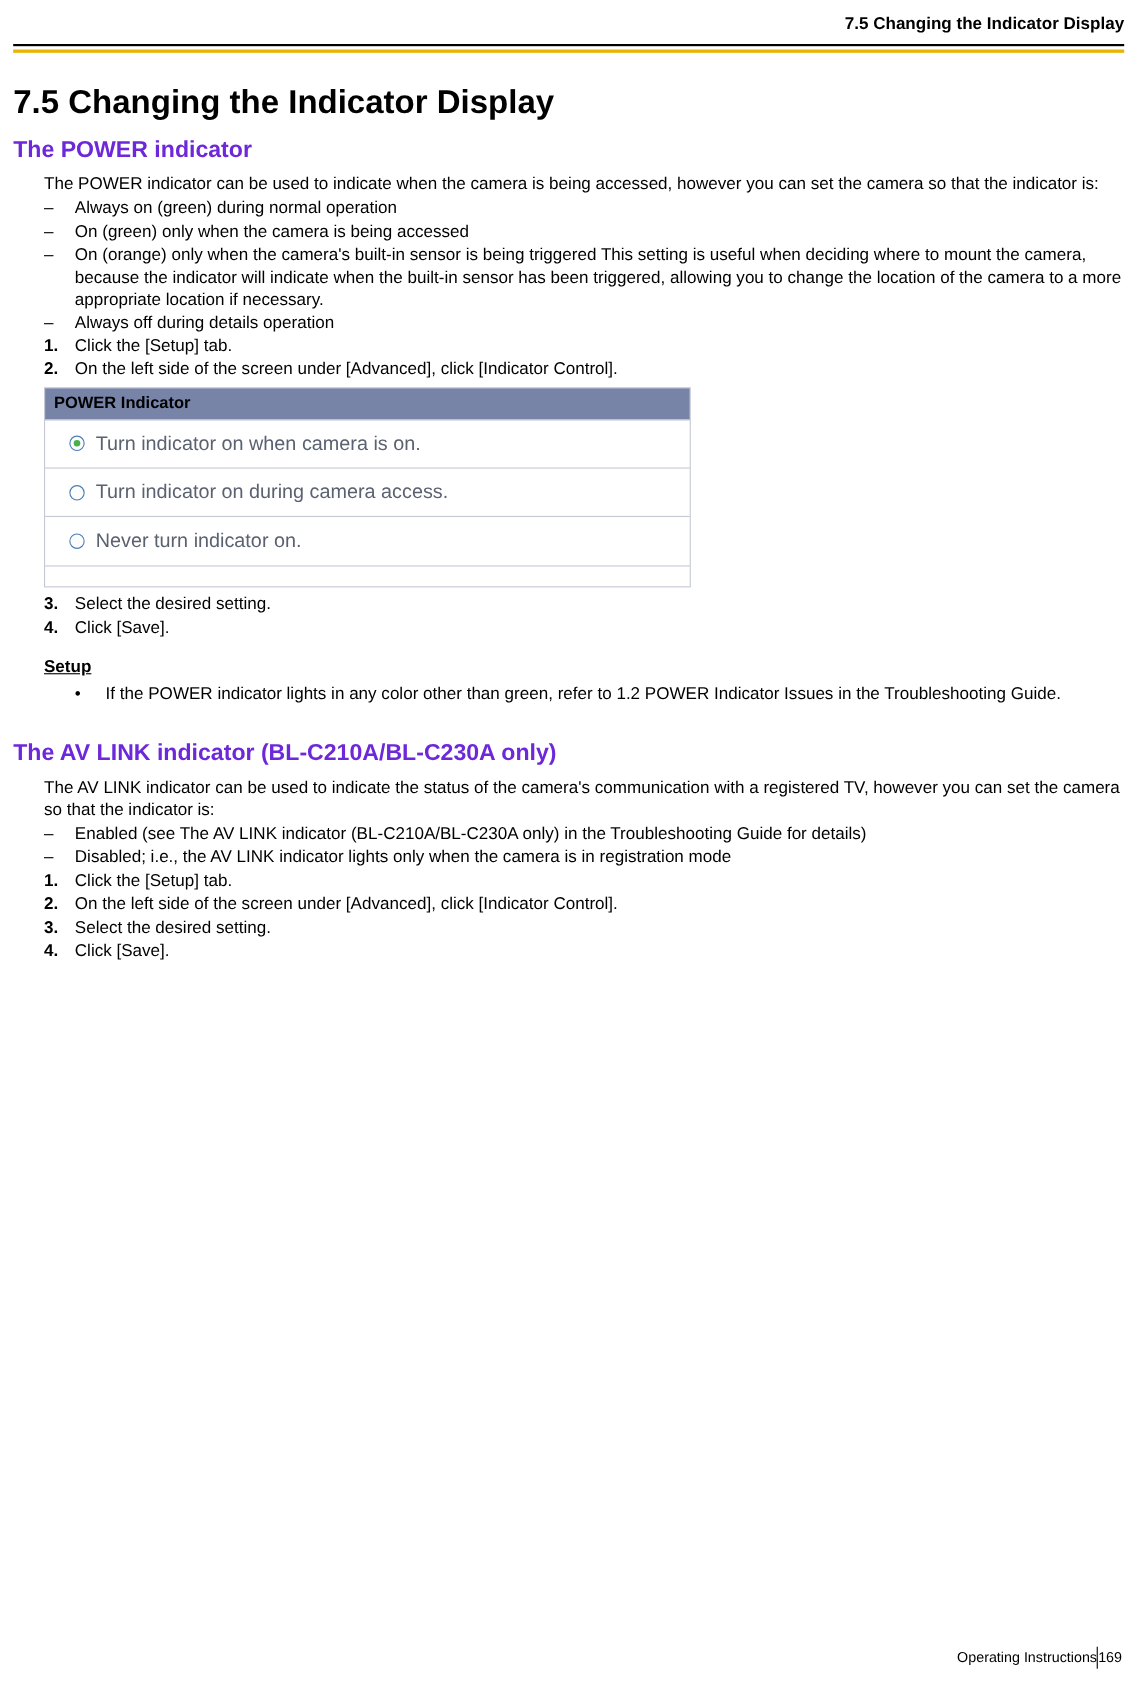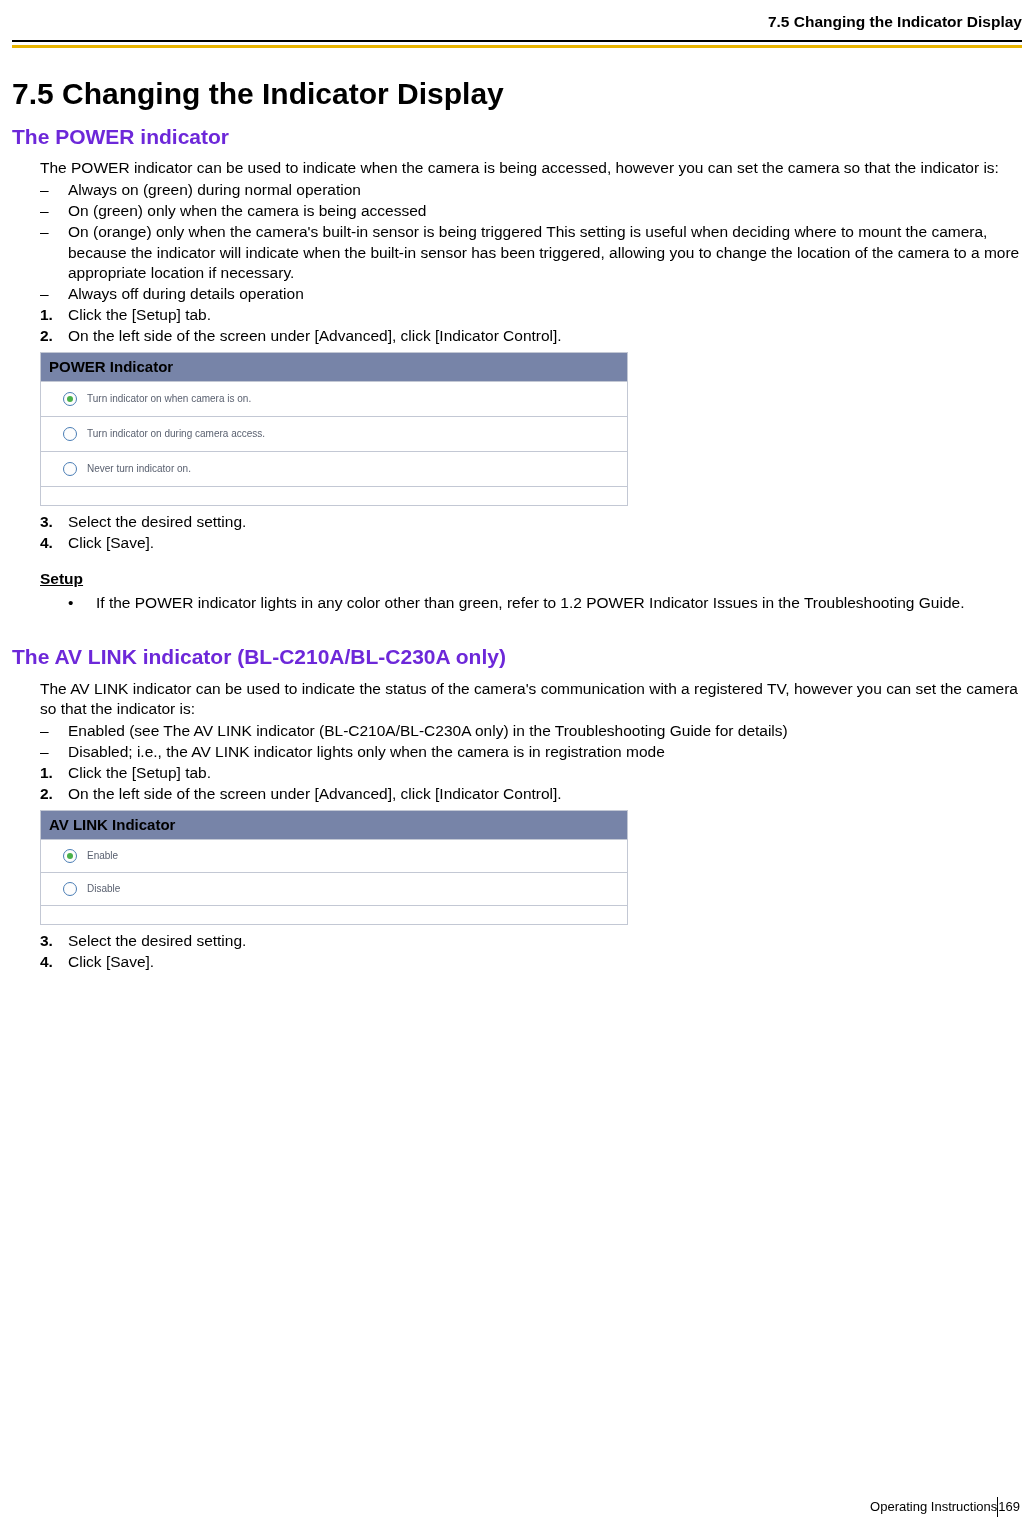--- a/index.html
+++ b/index.html
@@ -80,22 +80,23 @@
       font-weight: bold;
       font-size: 15px;
       padding: 4px 8px;
       font-family: Verdana, Arial, sans-serif;
       border-bottom: 1px solid #c3c8d4;
     }
     .panel-row {
       border-bottom: 1px solid #c3c8d4;
       padding: 9px 22px;
       display: flex;
+      align-items: center;
       color: #5a6170;
-      font-size: 10px;
+      font-size: 18px;
       font-family: Verdana, Arial, sans-serif;
     }
     .panel-row.tall { padding: 10px 22px; }
     .panel-spacer {
       height: 18px;
     }
     .radio {
       width: 14px;
       height: 14px;
       border: 1px solid #4a7db5;
@@ -238,32 +239,20 @@
     <li>
         <span class="num">1.</span>
         <span class="txt">Click the [Setup] tab.</span>
       </li>
     <li>
         <span class="num">2.</span>
         <span class="txt">On the left side of the screen under [Advanced], click [Indicator Control].</span>
       </li>
   </ol>
 
-  <div class="panel">
-    <div class="panel-header">AV LINK Indicator</div>
-    <div class="panel-row">
-      <span class="radio checked"></span>
-      <span>Enable</span>
-    </div>
-    <div class="panel-row">
-      <span class="radio"></span>
-      <span>Disable</span>
-    </div>
-    <div class="panel-spacer"></div>
-  </div>
 
   <ol class="num-list">
     <li>
         <span class="num">3.</span>
         <span class="txt">Select the desired setting.</span>
       </li>
     <li>
         <span class="num">4.</span>
         <span class="txt">Click [Save].</span>
       </li>

